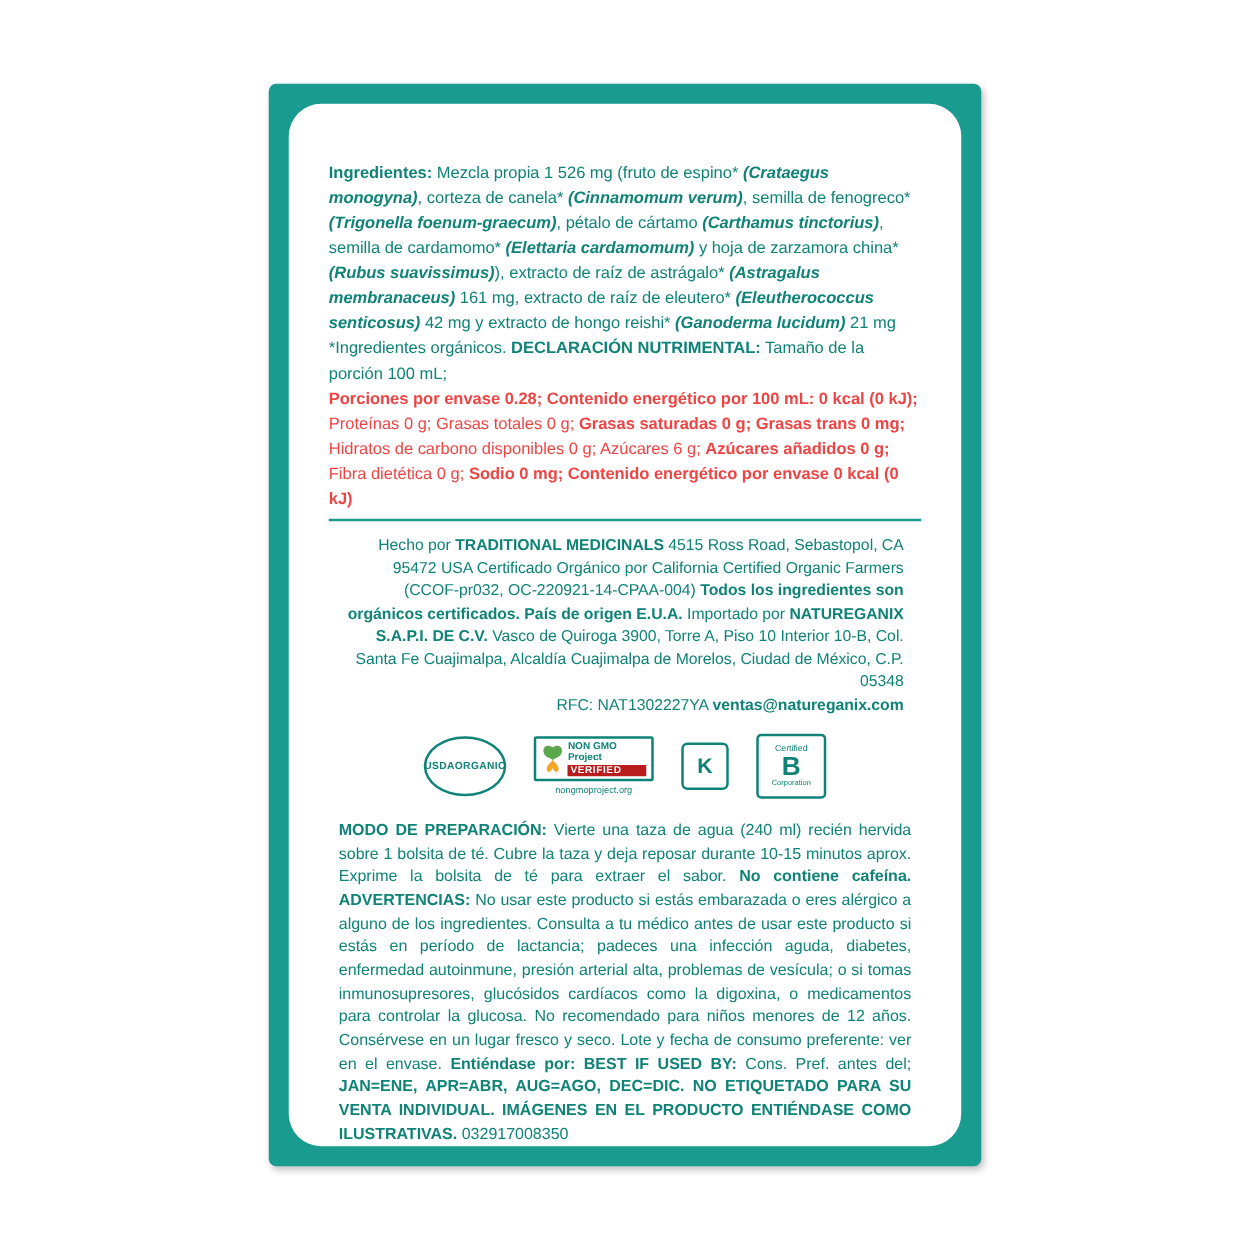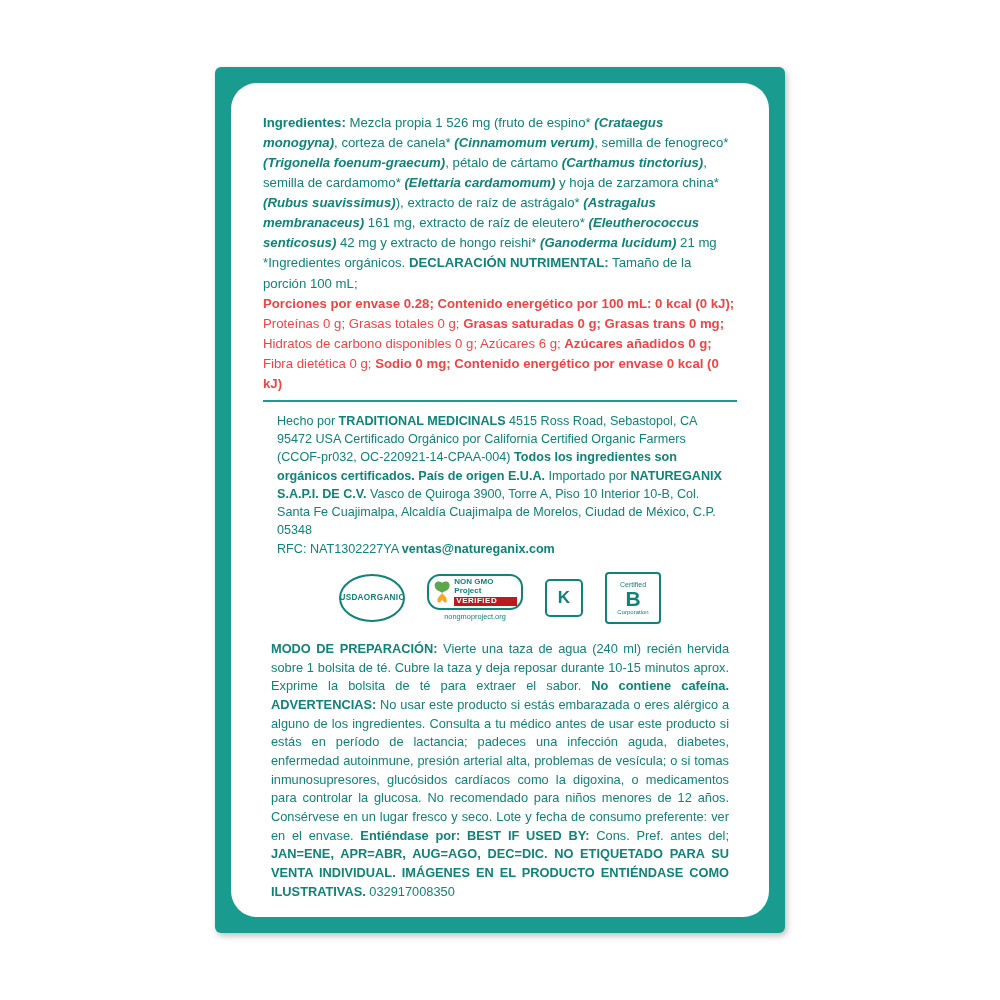--- a/index.html
+++ b/index.html
@@ -37,21 +37,21 @@
     width: 538px;
     height: 834px;
     background: #ffffff;
     border-radius: 26px;
     overflow: hidden;
   }
 
   .content {
     position: absolute;
     left: 0;
-    top: 0;
+    top: 15px;
     width: 538px;
     height: 834px;
     color: #0f8377;
     box-sizing: border-box;
     padding: 30px 22px 10px 22px;
   }
 
   
   .ingredients-block {
     border-bottom: 2px solid #1a9b8f;
@@ -75,21 +75,21 @@
     line-height: 1.52;
     color: #ef4444;
     margin: 0;
   }
 
   
   .maker {
     margin: 10px 24px 0 24px;
     font-size: 12.6px;
     line-height: 1.45;
-    text-align: left;
+    text-align: right;
     color: #0f8377;
   }
   .maker b { font-weight: bold; }
 
   
   .seals {
     display: flex;
     justify-content: center;
     align-items: center;
     gap: 22px;
@@ -116,21 +116,21 @@
   .seal-nongmo {
     display: flex;
     flex-direction: column;
     align-items: center;
     width: 96px;
   }
   .nongmo-box {
     display: flex;
     align-items: center;
     border: 2px solid #0f8377;
-    border-radius: 13px;
+    border-radius: 2px;
     padding: 2px 4px;
     background: #fff;
   }
   .butterfly {
     width: 20px;
     height: 26px;
     margin-right: 3px;
   }
   .nongmo-txt {
     font-size: 8px;

